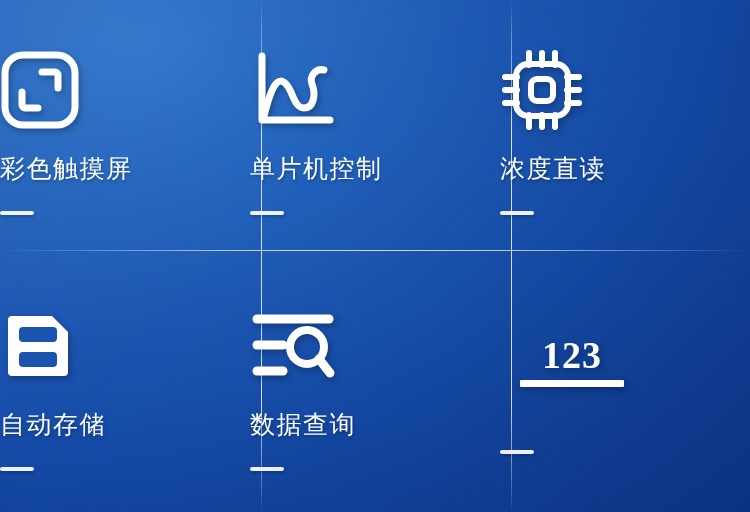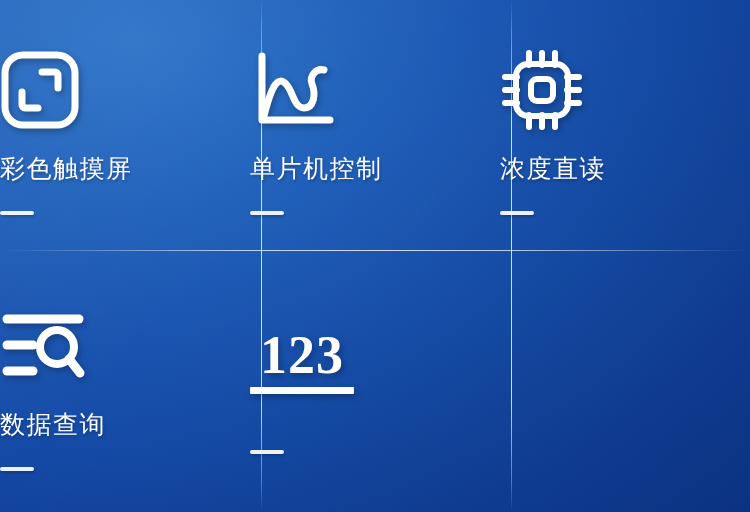--- a/index.html
+++ b/index.html
@@ -88,25 +88,26 @@
     display: flex;
     align-items: center;
     justify-content: center;
     margin-bottom: 14px;
     filter: drop-shadow(2px 3px 3px rgba(0,0,0,0.28));
   }
   .icon-wrap svg { display: block; }
   .icon-123 {
     font-family: "Liberation Serif", "DejaVu Serif", serif;
     font-weight: bold;
-    font-size: 54px;
+    font-size: 38px;
     line-height: 0.95;
     color: #ffffff;
     letter-spacing: 1px;
     text-align: center;
+    margin-left: 20px;
   }
   .icon-123 .bar {
     margin-top: 6px;
     height: 7px;
     width: 104px;
     background: #ffffff;
     border-radius: 1px;
   }
 
   
@@ -183,20 +184,31 @@
             <line x1="67" y1="55" x2="79" y2="55"></line>
           </g>
           <rect x="16" y="16" width="52" height="52" rx="12" ry="12" fill="none" stroke="#ffffff" stroke-width="6"></rect>
           <rect x="31" y="31" width="22" height="22" rx="6" ry="6" fill="none" stroke="#ffffff" stroke-width="6"></rect>
         </svg>
       </div>
       <div class="label">浓度直读</div>
       <div class="dash"></div>
     </div>
 
+    <div class="cell">
+      <div class="icon-wrap">
+        <svg width="76" height="76" viewBox="0 0 76 76" aria-hidden="true">
+          <path d="M8 12 A4 4 0 0 1 12 8 H52 L68 24 V64 A4 4 0 0 1 64 68 H12 A4 4 0 0 1 8 64 Z" fill="#ffffff"></path>
+          <rect x="19" y="19" width="38" height="15" rx="4" ry="4" fill="#1a54b0"></rect>
+          <rect x="19" y="44" width="38" height="15" rx="4" ry="4" fill="#1a54b0"></rect>
+        </svg>
+      </div>
+      <div class="label">自动存储</div>
+      <div class="dash"></div>
+    </div>
 
     <div class="cell">
       <div class="icon-wrap">
         <svg width="88" height="74" viewBox="0 0 88 74" aria-hidden="true">
           <g stroke="#ffffff" stroke-width="9" stroke-linecap="round" fill="none">
             <line x1="7" y1="10" x2="79" y2="10"></line>
             <line x1="7" y1="36" x2="33" y2="36"></line>
             <line x1="7" y1="62" x2="33" y2="62"></line>
           </g>
           <circle cx="57" cy="38" r="17" fill="none" stroke="#ffffff" stroke-width="8"></circle>

